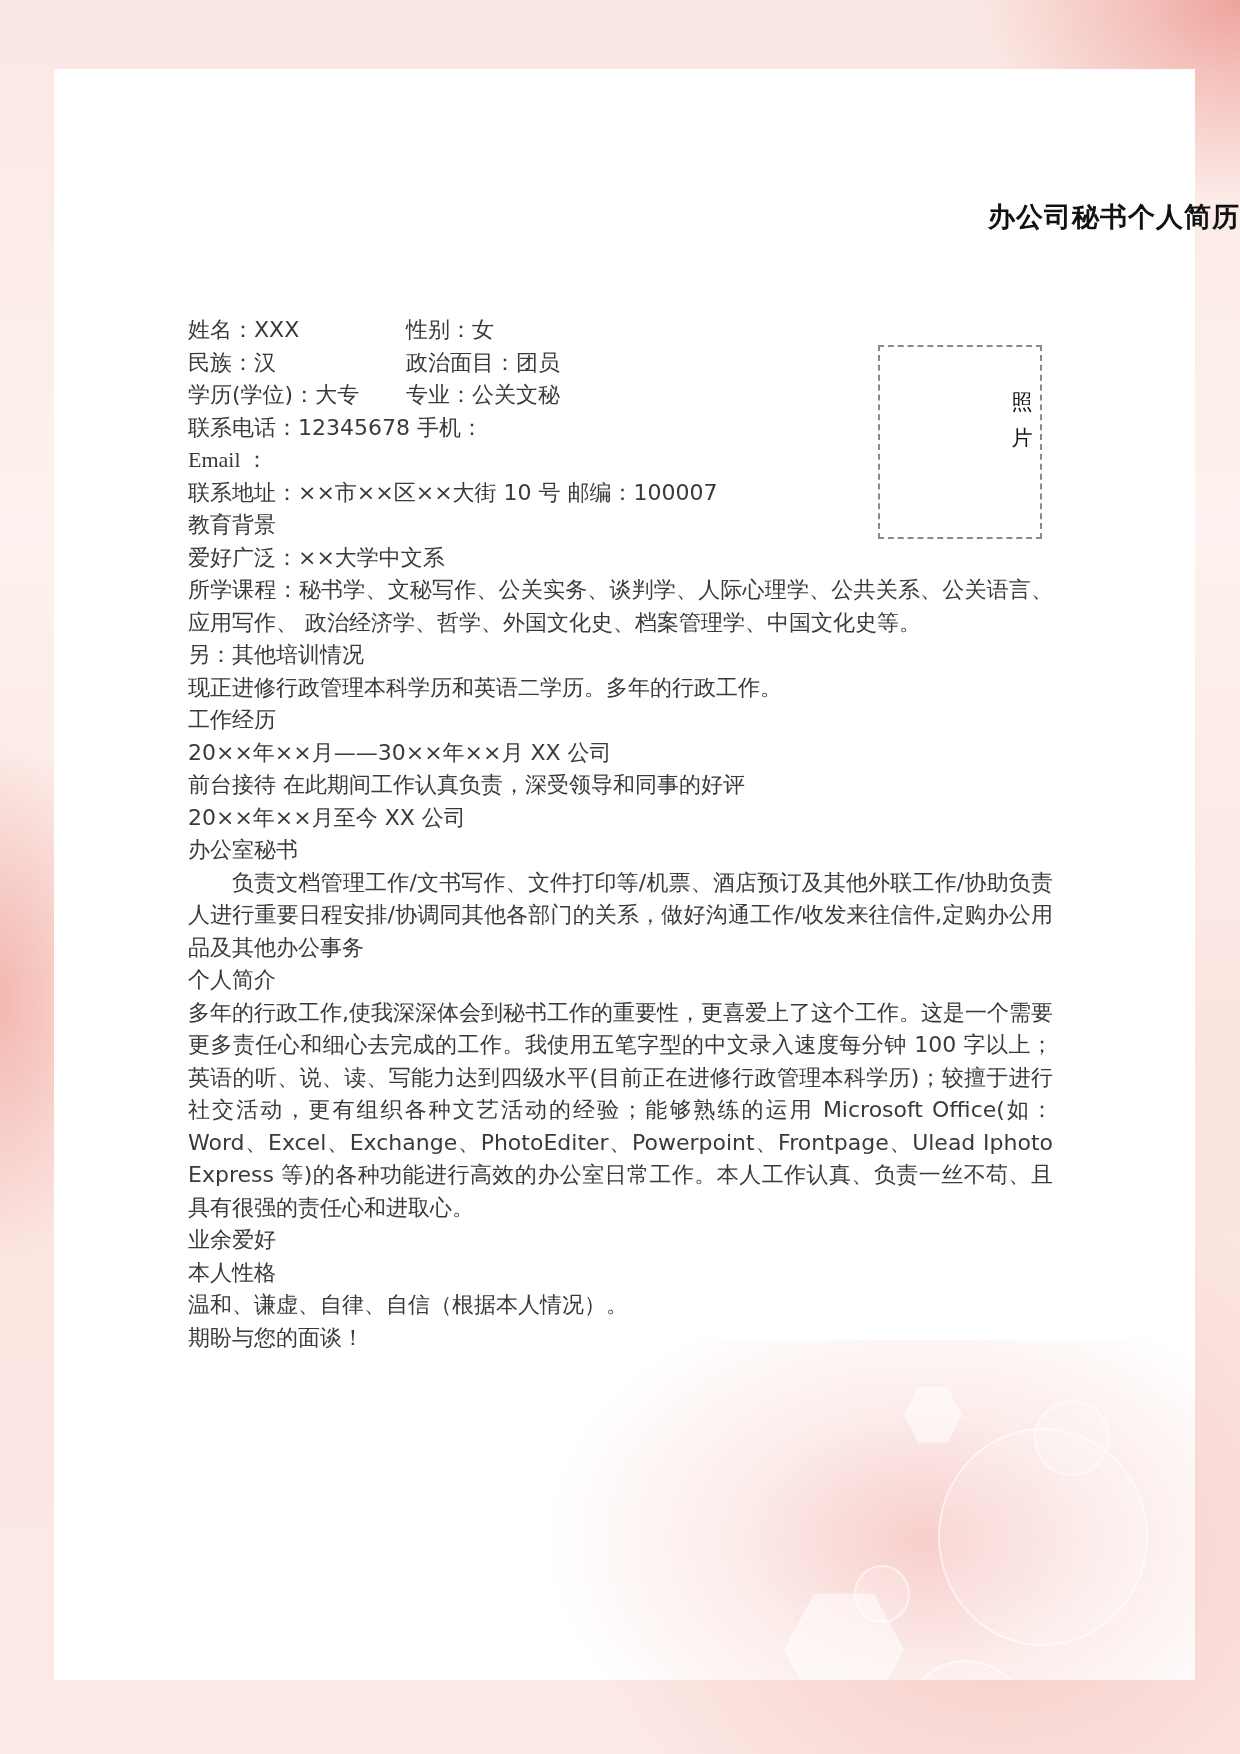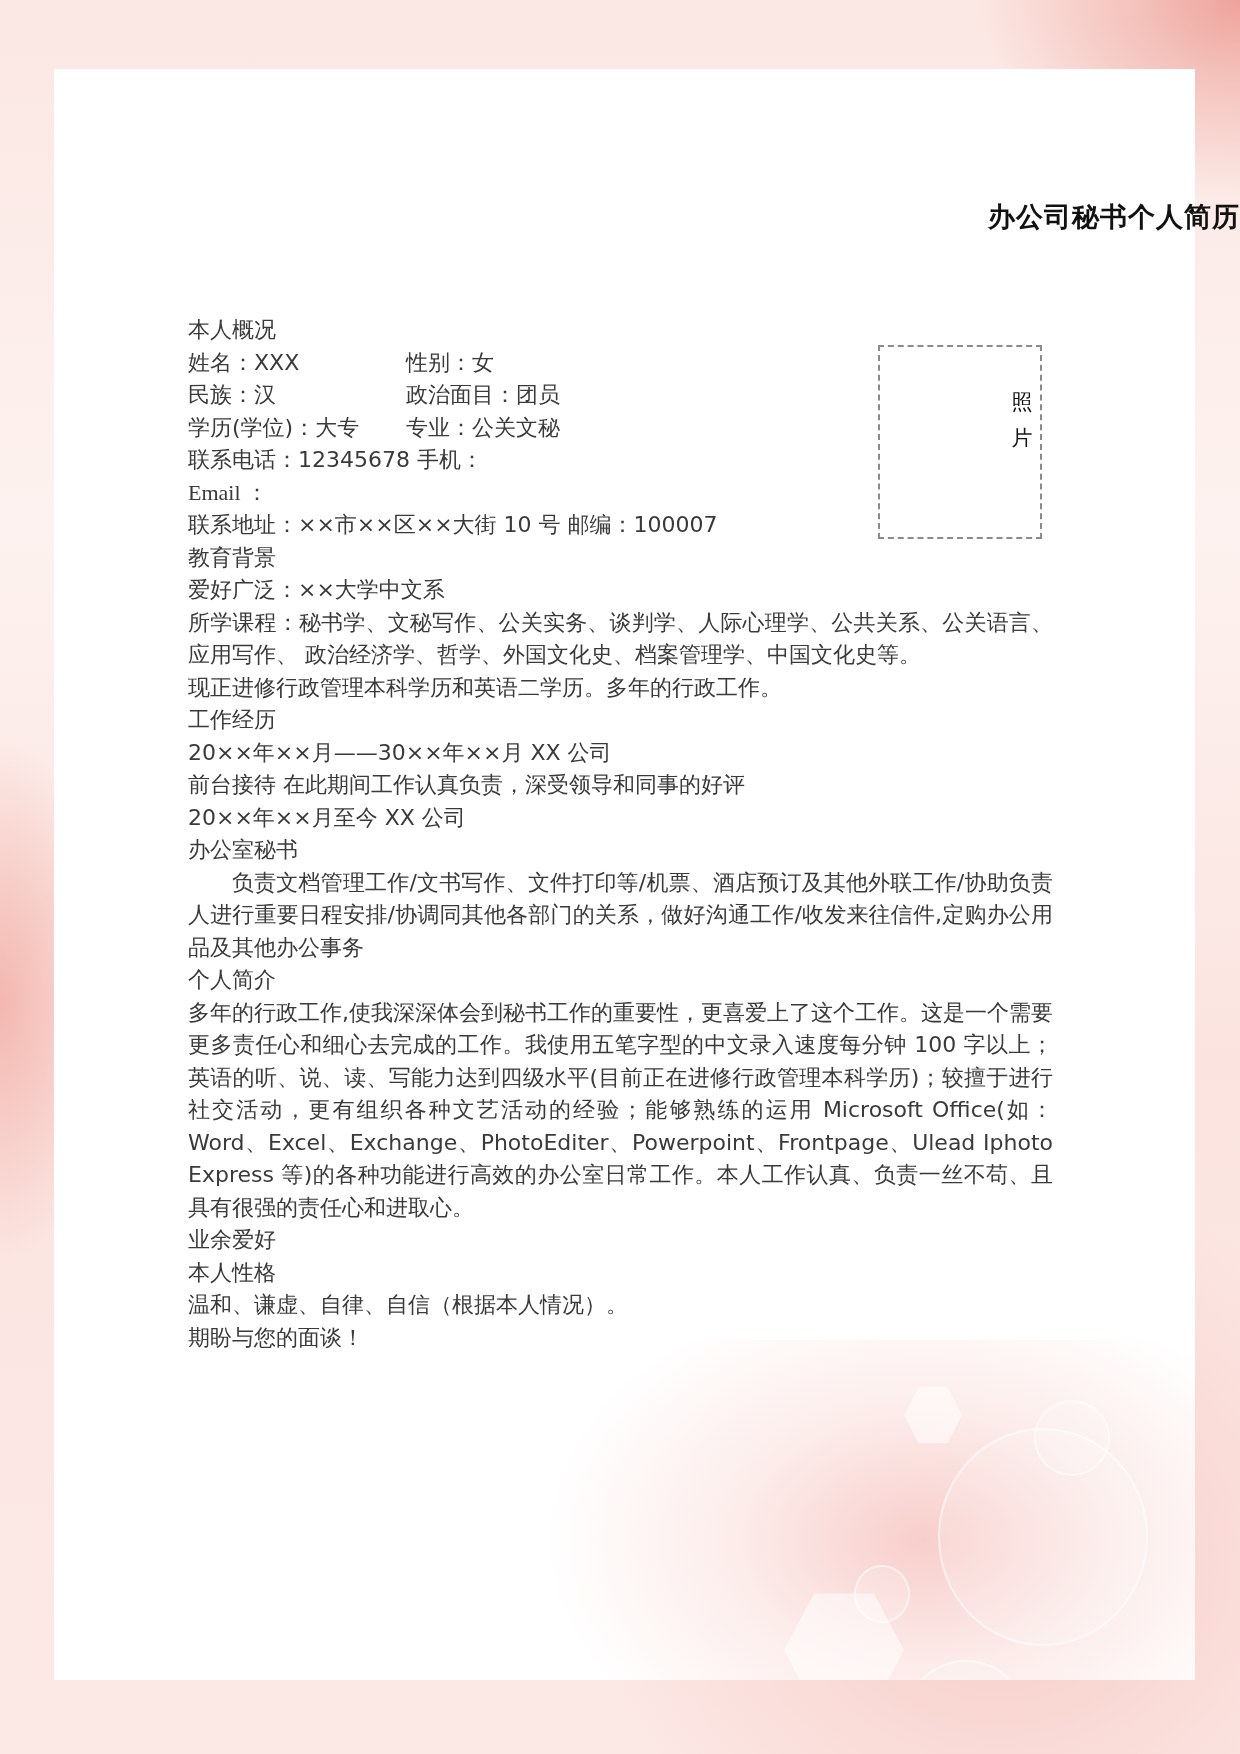--- a/index.html
+++ b/index.html
@@ -66,40 +66,40 @@
 
 <div class="title">办公司秘书个人简历</div>
 
 <div class="photo-box"></div>
 <div class="photo-label">
   <div>照</div>
   <div>片</div>
 </div>
 
 <div class="content">
-  <div class="ln">本人概况</div>
   <div class="row">
     <span class="ln">姓名：XXX</span>
     <span class="ln col2">性别：女</span>
   </div>
   <div class="row">
     <span class="ln">民族：汉</span>
     <span class="ln col2">政治面目：团员</span>
   </div>
   <div class="row">
     <span class="ln">学历(学位)：大专</span>
     <span class="ln col2">专业：公关文秘</span>
   </div>
   <div class="ln">联系电话：12345678 手机：</div>
   <div class="ln latin">Email ：</div>
   <div class="ln">联系地址：××市××区××大街 10 号 邮编：100007</div>
 
   <div class="ln">教育背景</div>
   <div class="ln">爱好广泛：××大学中文系</div>
   <div class="para">所学课程：秘书学、文秘写作、公关实务、谈判学、人际心理学、公共关系、公关语言、应用写作、 政治经济学、哲学、外国文化史、档案管理学、中国文化史等。</div>
+  <div class="ln">另：其他培训情况</div>
   <div class="ln">现正进修行政管理本科学历和英语二学历。多年的行政工作。</div>
 
   <div class="ln">工作经历</div>
   <div class="ln">20××年××月——30××年××月 XX 公司</div>
   <div class="ln">前台接待 在此期间工作认真负责，深受领导和同事的好评</div>
   <div class="ln">20××年××月至今 XX 公司</div>
   <div class="ln">办公室秘书</div>
   <div class="para indent">负责文档管理工作/文书写作、文件打印等/机票、酒店预订及其他外联工作/协助负责人进行重要日程安排/协调同其他各部门的关系，做好沟通工作/收发来往信件,定购办公用品及其他办公事务</div>
 
   <div class="ln">个人简介</div>

